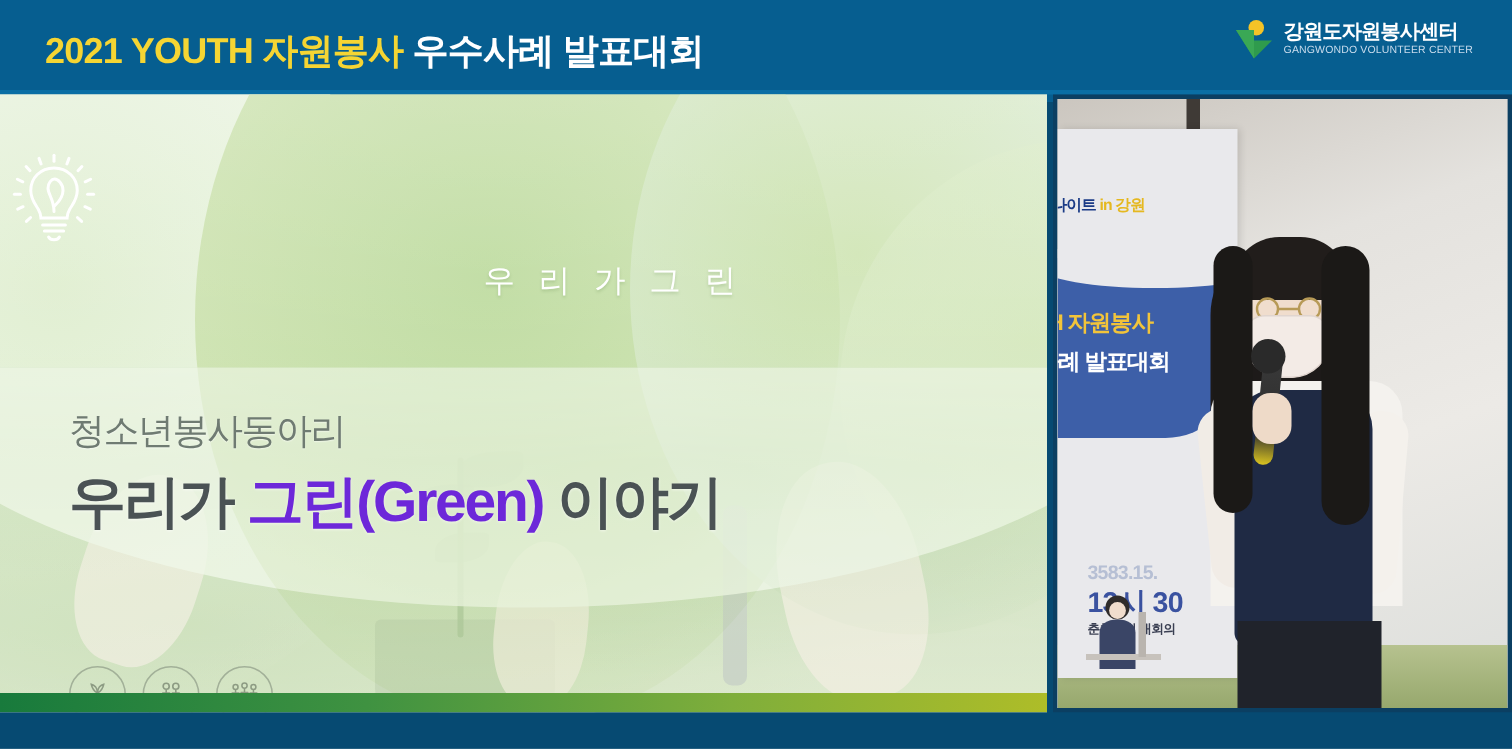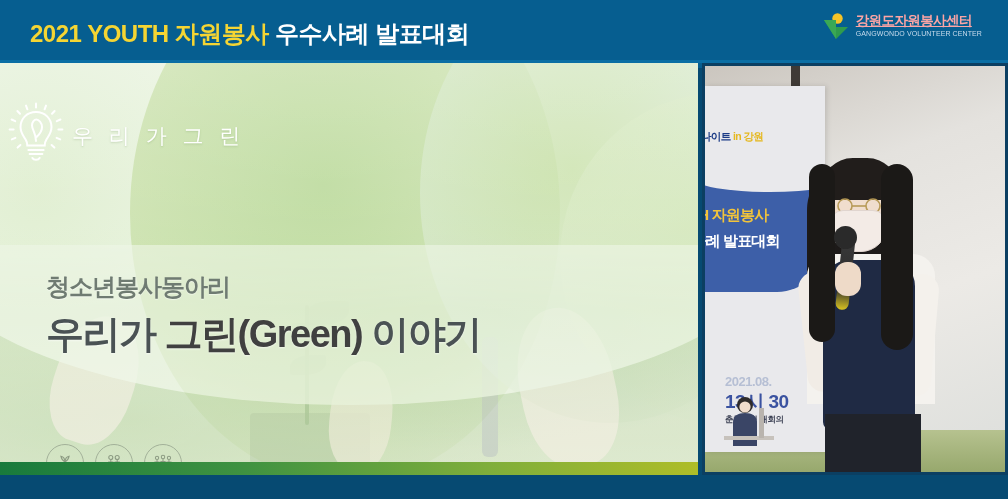--- a/index.html
+++ b/index.html
@@ -37,22 +37,22 @@
   #header-title .hl-yellow { color: #f5d533; }
   #header-title .hl-white  { color: #ffffff; }
 
   #brand {
     position: absolute; right: 26px; top: 12px;
     display: flex; align-items: center; gap: 7px;
   }
   #brand-mark { width: 26px; height: 28px; position: relative; flex: 0 0 auto; }
   #brand-text { display: flex; flex-direction: column; align-items: flex-start; }
   #brand-name {
-    color: #fca5a5; font-size: 13.5px; font-weight: bold;
-    letter-spacing: -0.6px; line-height: 1.1; text-decoration: underline;
+    color: #ffffff; font-size: 13.5px; font-weight: bold;
+    letter-spacing: -0.6px; line-height: 1.1;
   }
   #brand-sub {
     color: #c9dced; font-size: 7px; letter-spacing: 0.1px;
     line-height: 1.4; white-space: nowrap;
   }
 
   
   #slide {
     position: absolute; left: 0; top: 63px;
     width: 698px; height: 412px;
@@ -127,51 +127,51 @@
   }
   #photo-arc {
     position: absolute; left: -80px; top: -170px; width: 860px; height: 330px;
     border-radius: 50%;
     background: rgba(240,247,232,0.80);
   }
 
   
   #emblem {
     position: absolute; left: 0; top: 36px; width: 818px;
-    display: flex; flex-direction: row; align-items: center;
+    display: flex; flex-direction: column; 
   }
   #bulb { width: 72px; height: 72px; }
   #emblem-text {
     margin-top: 2px;
     text-align: center;
     color: #ffffff;
     font-size: 21px;
     letter-spacing: 5px;
     line-height: 1.45;
     text-shadow: 0 1px 2px rgba(90,130,70,0.25);
   }
   #emblem-line2 { letter-spacing: 3px; }
 
   
   #headline {
     position: absolute; left: 46px; top: 208px; width: 620px;
   }
   #headline-sub {
     color: #6f7b72;
-    font-size: 24px; font-weight: bold; letter-spacing: -1px;
+    font-size: 24px; font-weight: normal; letter-spacing: -1px;
     text-shadow: 0 1px 1px rgba(255,255,255,0.5);
   }
   #headline-main {
     margin-top: 6px;
     font-size: 38px; font-weight: bold; letter-spacing: -1.5px;
     white-space: nowrap;
     text-shadow: 0 1px 2px rgba(255,255,255,0.55);
   }
   #headline-main .dark  { color: #4a5254; }
-  #headline-main .green { color: #404040; text-align: center; }
+  #headline-main .green { color: #6d28d9; text-align: center; }
 
   
   #badges {
     position: absolute; left: 46px; top: 381px;
     display: flex; gap: 11px;
   }
   .badge {
     width: 38px; height: 38px; border-radius: 50%;
     border: 1.4px solid #8e9b87;
     opacity: .7;
@@ -470,21 +470,21 @@
       <div id="cam-wall"></div>
       <div id="cam-floor"></div>
       <div id="door-frame"></div>
 
       <div id="banner">
         <div id="banner-top-text"><span>봉사 이그나이트 </span><span class="y">in</span><span class="y"> 강원</span></div>
         <div id="banner-blue"></div>
         <div id="banner-blue-curve"></div>
         <div id="banner-line1">OUTH 자원봉사</div>
         <div id="banner-line2">수사례 발표대회</div>
-        <div id="banner-date">2021.08.</div>
+        <div id="banner-date">3583.15.</div>
         <div id="banner-time">13시 30</div>
         <div id="banner-place">춘천시청 대회의</div>
         <div id="banner-figure">
           <svg width="62" height="54" viewBox="0 0 62 54" aria-hidden="true">
             <circle cx="26" cy="13" r="8" fill="#2f2c2b"></circle>
             <circle cx="26" cy="15" r="5.6" fill="#f0ddcd"></circle>
             <path d="M14 30 C14 24 19 21 26 21 C33 21 38 24 38 30 L38 54 L14 54 Z" fill="#3a4566"></path>
             <rect x="5" y="44" width="50" height="4" fill="#c7c2bc"></rect>
             <rect x="40" y="16" width="5" height="30" fill="#b9b4ae"></rect>
           </svg>

